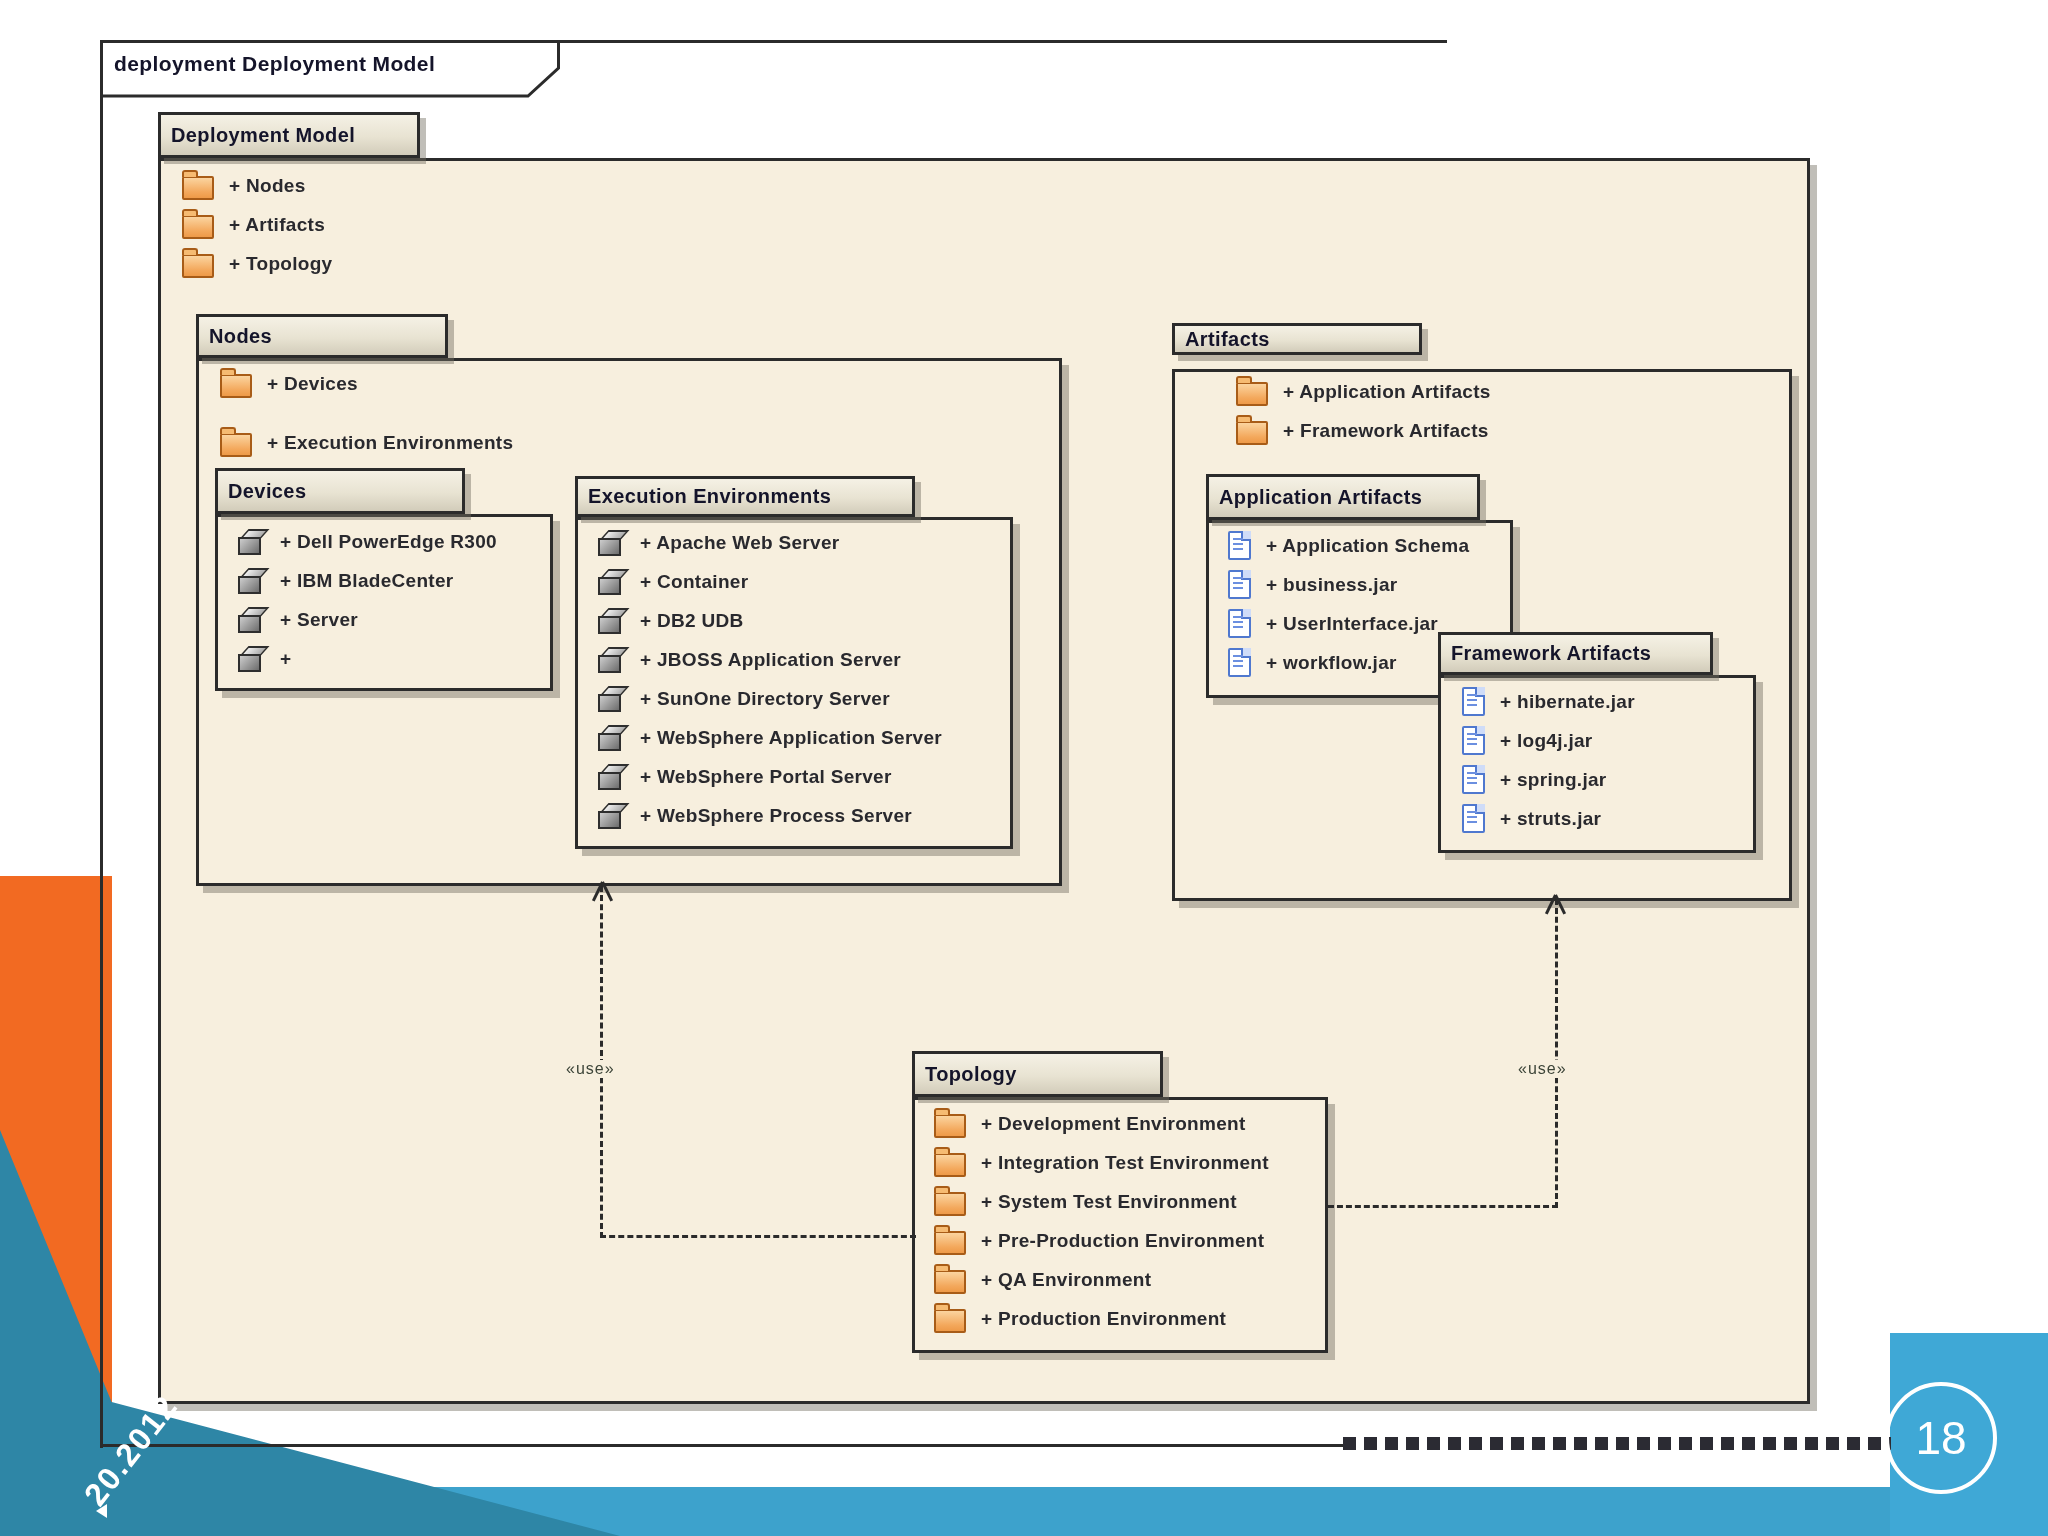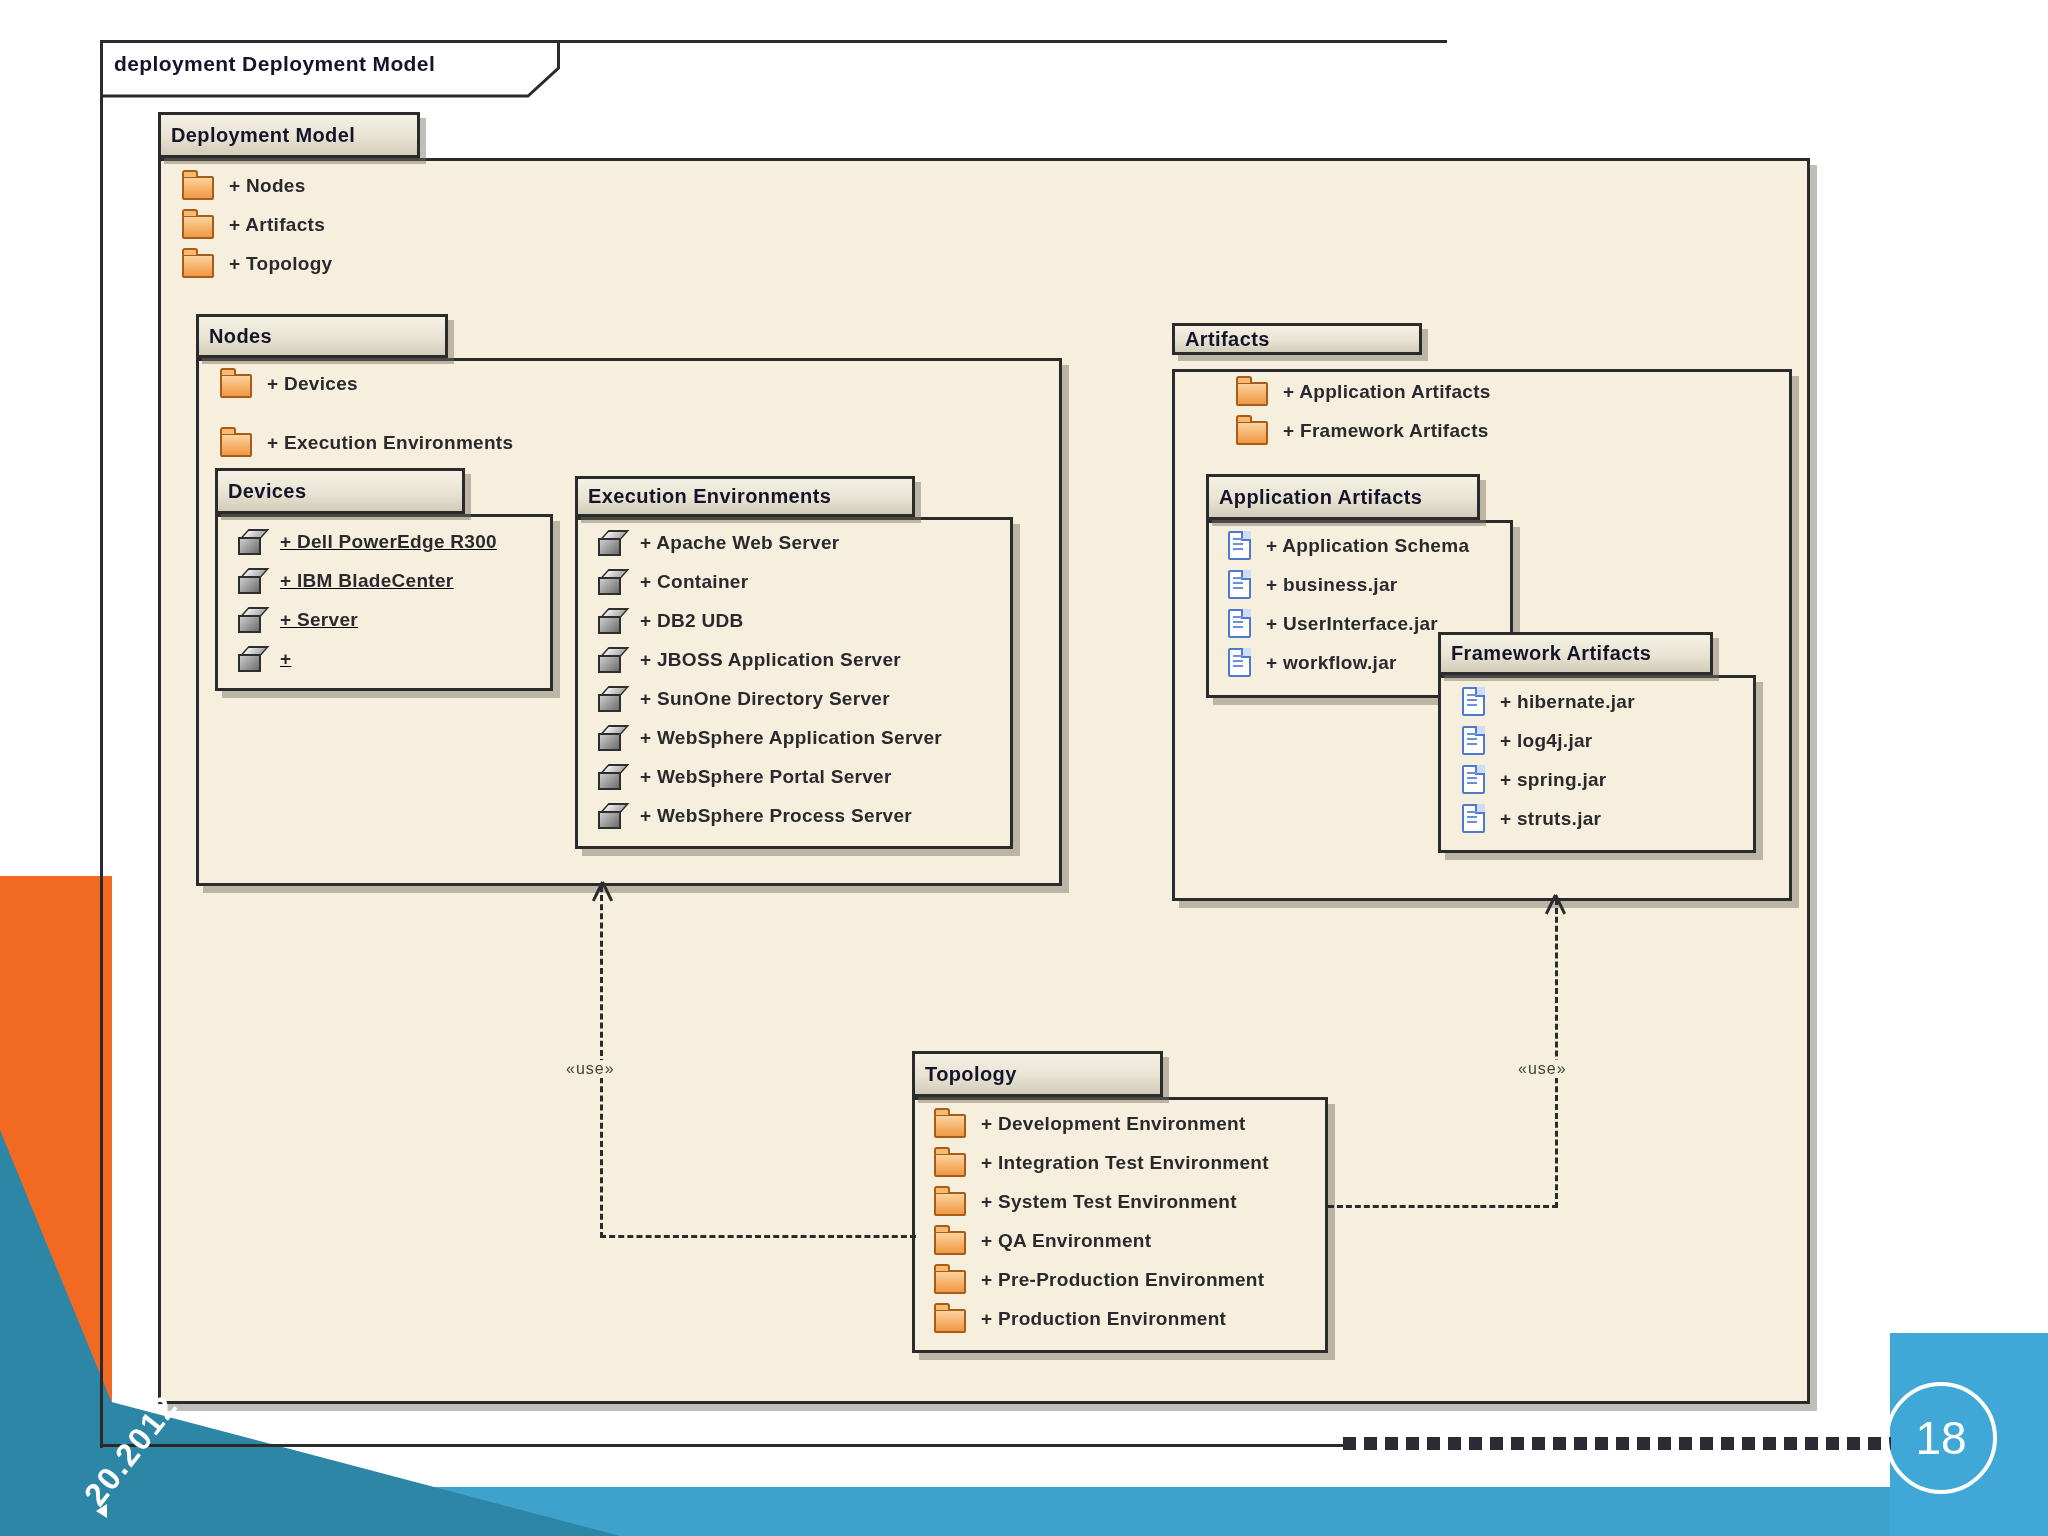--- a/index.html
+++ b/index.html
@@ -121,21 +121,21 @@
       <div class="row">
         <span class="ic folder"></span>
         <span>+ Execution Environments</span>
       </div>
     </div>
 
   <div class="pkg-body" style="left:215px;top:514px;width:338px;height:177px;z-index:5;"></div>
   <div class="pkg-header" style="left:215px;top:468px;width:250px;height:46px;z-index:6;text-align:right;">
     <span class="t">Devices</span>
   </div>
-  <div class="rows" style="left:226px;top:522px;text-decoration:underline;">
+  <div class="rows" style="left:226px;top:522px;">
       <div class="row">
         <span class="ic node"></span>
         <span>+ Dell PowerEdge R300</span>
       </div>
       <div class="row">
         <span class="ic node"></span>
         <span>+ IBM BladeCenter</span>
       </div>
       <div class="row">
         <span class="ic node"></span>
@@ -259,25 +259,25 @@
       <div class="row">
         <span class="ic folder"></span>
         <span>+ Integration Test Environment</span>
       </div>
       <div class="row">
         <span class="ic folder"></span>
         <span>+ System Test Environment</span>
       </div>
       <div class="row">
         <span class="ic folder"></span>
+        <span>+ Pre-Production Environment</span>
+      </div>
+      <div class="row">
+        <span class="ic folder"></span>
         <span>+ QA Environment</span>
-      </div>
-      <div class="row">
-        <span class="ic folder"></span>
-        <span>+ Pre-Production Environment</span>
       </div>
       <div class="row">
         <span class="ic folder"></span>
         <span>+ Production Environment</span>
       </div>
     </div>
 
   <div class="conn left"></div>
   <div class="conn right"></div>
   <div class="arrow-up" style="left:590px;top:882px;"></div>

